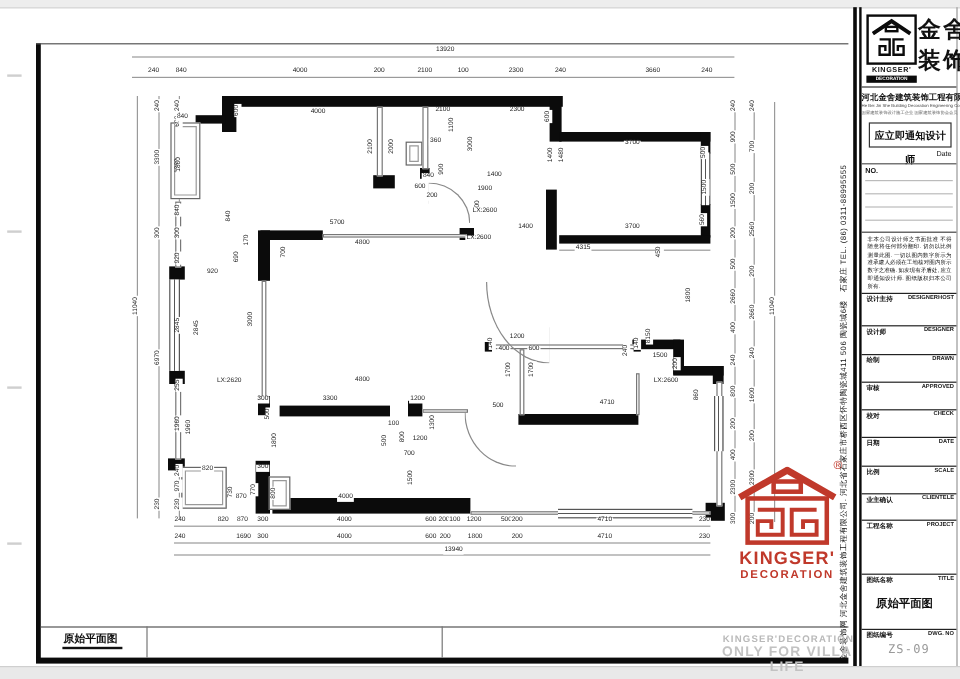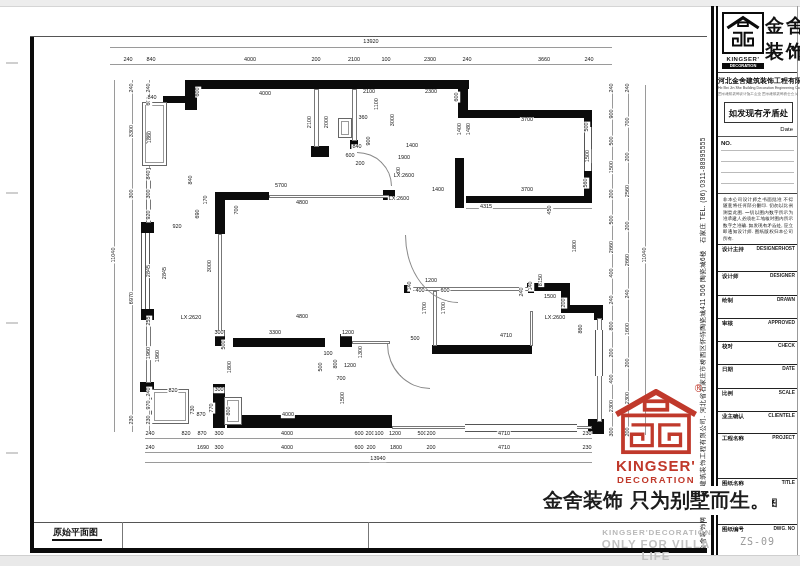--- a/index.html
+++ b/index.html
@@ -301,21 +301,21 @@
     </div>
     <div class="abs" style="left:4px;top:50px;width:42px;text-align:center;font-size:6px;font-weight:bold;letter-spacing:.5px;">KINGSER'</div>
     <div class="abs" style="left:4px;top:57px;width:42px;text-align:center;font-size:4px;font-weight:bold;background:#0b0b0b;color:#fff;line-height:6px;">DECORATION</div>
     <div class="abs" style="left:47px;top:7px;width:42px;font-size:19px;font-weight:bold;line-height:1.38;letter-spacing:2px;">金舍装饰</div>
     <div class="abs" style="left:0;top:66px;width:79px;height:1px;background:#333;"></div>
 
     <div class="abs" style="left:0;top:70px;width:79px;text-align:center;font-size:7px;font-weight:bold;white-space:nowrap;">河北金舍建筑装饰工程有限公司</div>
     <div class="abs" style="left:0;top:80px;width:79px;text-align:center;font-size:3.6px;color:#444;white-space:nowrap;">He Bei Jin She Building Decoration Engineering Co., Ltd</div>
     <div class="abs" style="left:0;top:86px;width:79px;text-align:center;font-size:3.6px;color:#666;white-space:nowrap;">国家建筑装饰设计施工企业 国家建筑装饰协会会员</div>
 
-    <div class="abs" style="left:6px;top:96px;width:69px;height:21px;border:1px solid #333;box-sizing:border-box;text-align:center;line-height:20px;font-size:8.5px;font-weight:bold;">如发现有矛盾处</div>
+    <div class="abs" style="left:6px;top:96px;width:69px;height:21px;border:1px solid #333;box-sizing:border-box;text-align:center;line-height:20px;font-size:8.5px;font-weight:bold;">应立即通知设计师</div>
 
     <div class="abs" style="left:0;top:120px;width:75px;text-align:right;font-size:6px;">Date</div>
     <div class="abs" style="left:0;top:130px;width:79px;height:1px;background:#555;"></div>
     <div class="abs" style="left:3px;top:134px;font-size:6px;font-weight:bold;">NO.</div>
     <div class="abs" style="left:3px;top:144px;width:73px;height:1px;background:#bbb;"></div>
     <div class="abs" style="left:3px;top:155px;width:73px;height:1px;background:#bbb;"></div>
     <div class="abs" style="left:3px;top:166px;width:73px;height:1px;background:#bbb;"></div>
     <div class="abs" style="left:3px;top:177px;width:73px;height:1px;background:#bbb;"></div>
     <div class="abs" style="left:0;top:187px;width:79px;height:1px;background:#444;"></div>
 
@@ -388,17 +388,16 @@
       <path d="M3 27 L45 3 L87 27" fill="none" stroke="currentColor" stroke-width="6"></path>
       <rect x="10" y="28" width="70" height="39" fill="none" stroke="currentColor" stroke-width="4"></rect>
       <rect x="33" y="13" width="24" height="9" fill="none" stroke="currentColor" stroke-width="4"></rect>
       <path d="M19 38 H41 V60 H19 V48 H31 V55" fill="none" stroke="currentColor" stroke-width="3.5"></path>
       <path d="M71 38 H49 V60 H71 V48 H59 V55" fill="none" stroke="currentColor" stroke-width="3.5"></path>
     </svg>
     <div style="text-align:center;font-size:15px;font-weight:bold;letter-spacing:1px;margin-top:2px;">KINGSER'</div>
     <div style="text-align:center;font-size:9.5px;font-weight:bold;letter-spacing:1.5px;">DECORATION</div>
   </div>
 
-  <div class="slogan">金舍装饰 只为别墅而生。</div>
   <div class="abs" style="left:598px;top:528px;width:118px;text-align:center;font-size:8px;font-weight:bold;letter-spacing:1px;color:#b9b9b9;z-index:6;">KINGSER'DECORATION</div>
   <div class="abs" style="left:592px;top:538px;width:128px;text-align:center;font-size:11.5px;font-weight:bold;letter-spacing:1px;color:#c2c2c2;z-index:6;">ONLY FOR VILLA LIFE</div>
 
 </div>
 
 </body></html>

